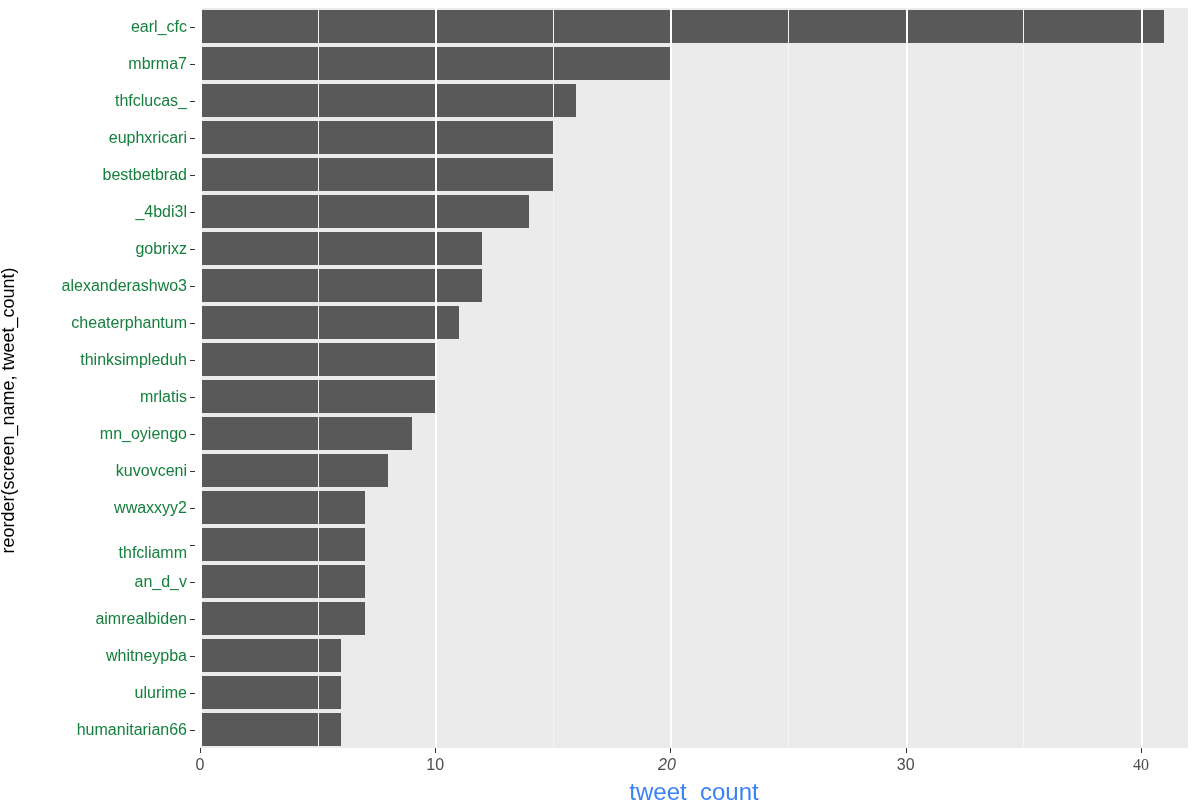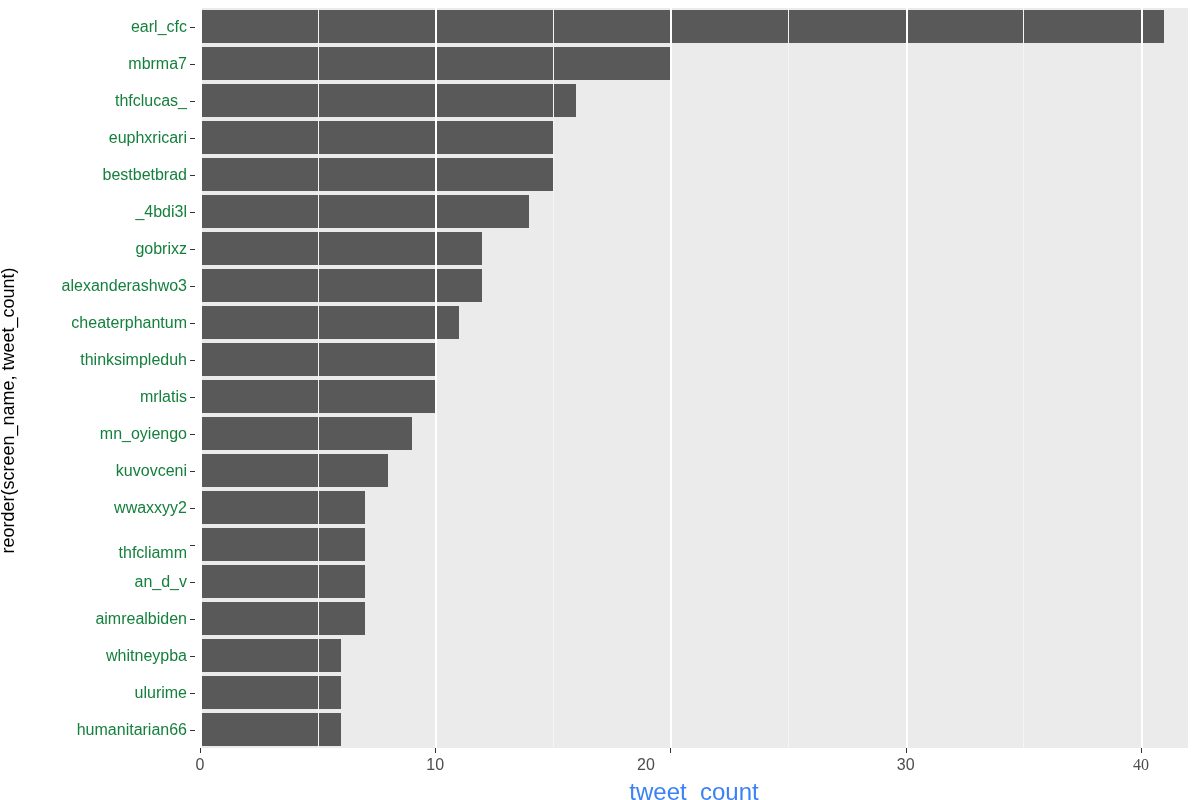--- a/index.html
+++ b/index.html
@@ -152,20 +152,20 @@
       <div class="grid-v" style="left: 940.952px;"></div>
     </div>
 
   <div class="x-axis" id="x-axis">
     <div class="x-axis-title">tweet_count</div>
   <div class="x-tick" style="left: 0px;"></div>
       <div class="x-label" style="left: 0px;">0</div>
       <div class="x-tick" style="left: 235.238px;"></div>
       <div class="x-label" style="left: 235.238px;">10</div>
       <div class="x-tick" style="left: 470.476px;"></div>
-      <div class="x-label" style="left: 446px;">20</div>
+      <div class="x-label" style="left: 467px; font-style: italic;">20</div>
       <div class="x-tick" style="left: 705.714px;"></div>
       <div class="x-label" style="left: 705.714px;">30</div>
       <div class="x-tick" style="left: 940.952px;"></div>
       <div class="x-label" style="left: 940.952px; font-family: Liberation Serif, serif;">40</div>
     </div>
 
 </div>
 
 </body></html>

